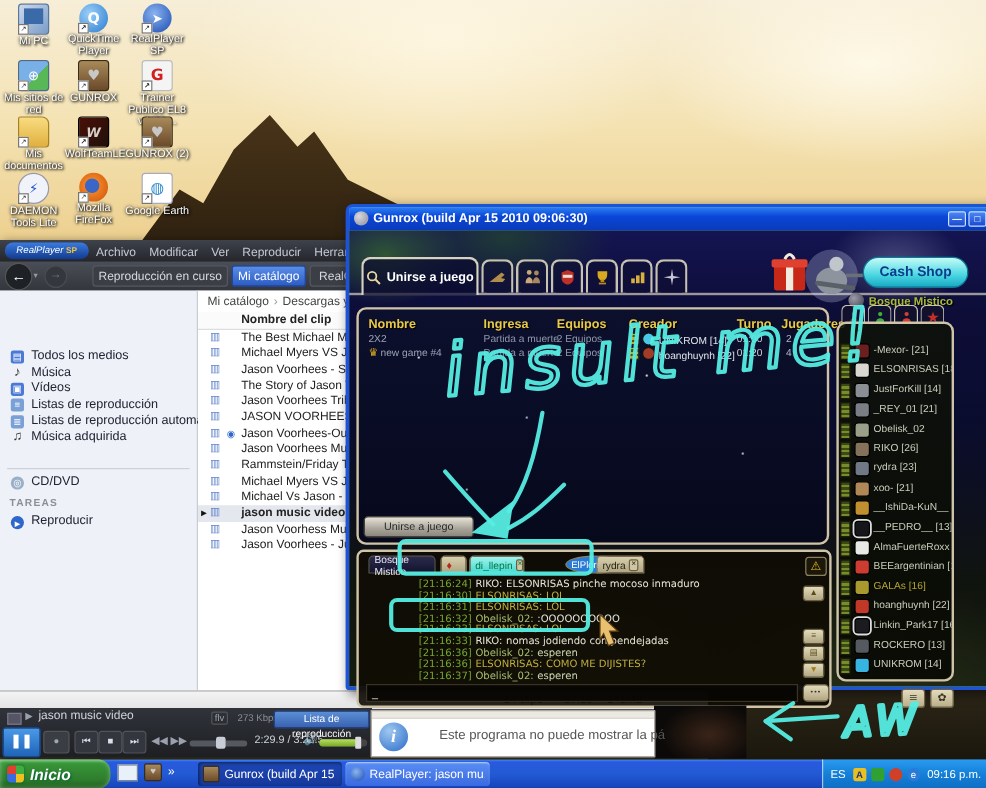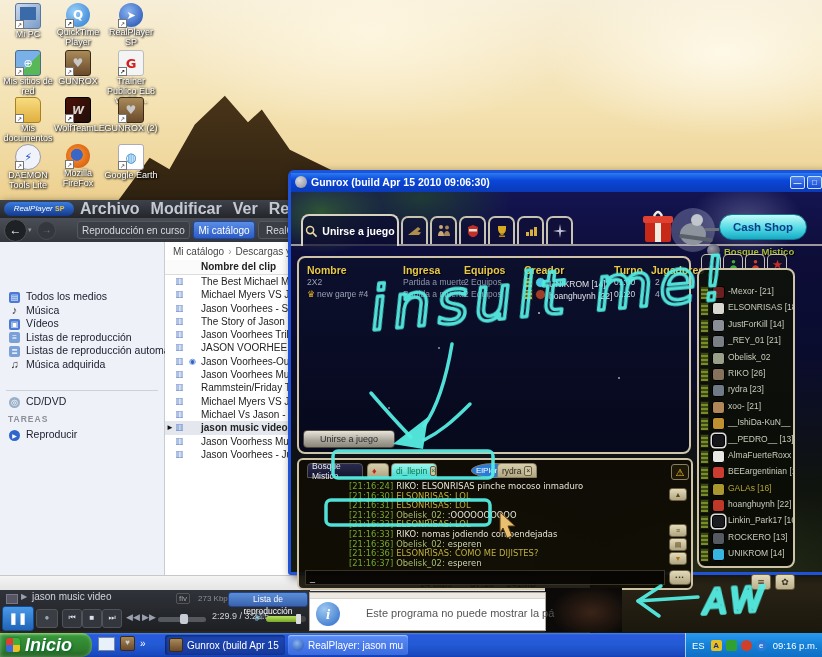--- a/index.html
+++ b/index.html
@@ -41,21 +41,21 @@
   .i-daemon .di-img::before{content:"⚡";}
   .i-ff .di-img{background:radial-gradient(circle at 45% 45%,#3a66c8 30%,#f08020 34%,#c85010);border-radius:50%;}
   .i-earth .di-img{background:#fff;border:1px solid #aab;color:#2a8ad0;font-size:13px;}
   .i-earth .di-img::before{content:"◍";}
   
   .rp{position:absolute;left:0;top:200px;width:590px;height:431px;background:#2b2e34;z-index:10;box-shadow:2px 2px 8px rgba(0,0,0,.5);}
   .rp-title{position:absolute;left:0;top:0;right:0;height:18px;background:linear-gradient(180deg,#3e424a,#24262b);}
   .rp-logo{position:absolute;left:4px;top:2px;width:70px;height:14px;border-radius:8px;background:linear-gradient(180deg,#3a7ce0,#123a8c);color:#fff;font-size:8px;font-style:italic;line-height:14px;text-align:center;}
   .rp-logo b{color:#f0c040;font-style:normal;font-size:7px;}
   .rp-menu{position:absolute;left:80px;top:0;height:18px;display:flex;gap:11px;align-items:center;}
-  .rp-menu-item span{font-size:16px;color:#c4c9d2;font-weight:bold;}
+  .rp-menu-item span{font-size:10px;color:#c4c9d2;}
   .rp-toolbar{position:absolute;left:0;top:18px;right:0;height:24px;background:linear-gradient(180deg,#4a4e56,#33363c);}
   .rp-back{position:absolute;left:4px;top:1px;width:21px;height:21px;border-radius:50%;background:#1e2126;border:1px solid #555;color:#fff;font-size:12px;text-align:center;line-height:20px;}
   .rp-caret{position:absolute;left:28px;top:8px;font-size:7px;color:#999;}
   .rp-fwd{position:absolute;left:37px;top:3px;width:17px;height:17px;border-radius:50%;background:#34383e;border:1px solid #484c52;color:#777;font-size:10px;text-align:center;line-height:16px;}
   .rp-tab{position:absolute;top:3px;height:18px;border-radius:3px;font-size:10px;display:flex;align-items:center;justify-content:center;color:#d6d9df;background:#3b3e45;border:1px solid #56585e;box-sizing:border-box;}
   .rp-tab.active{background:linear-gradient(180deg,#5a8ee8,#2c5cc4);border-color:#1e48a8;color:#fff;}
   .rp-side{position:absolute;left:0;top:42px;width:165px;height:333px;background:#eef1f7;border-right:1px solid #c8ccd4;box-sizing:border-box;}
   .sb-item{position:relative;height:13.5px;line-height:13.5px;font-size:10.5px;color:#223;padding-left:24px;white-space:nowrap;cursor:pointer;}
   .sb-item.selected{background:linear-gradient(180deg,#ffffff,#dce6f5);border:1px solid #b8c8e8;border-radius:3px;margin-right:4px;}
   .sb-ico{position:absolute;left:7px;top:1.5px;width:11px;height:11px;border-radius:2px;font-size:8px;line-height:11px;text-align:center;color:#fff;}
@@ -173,21 +173,21 @@
   .cl{height:9.6px;line-height:9.6px;font-size:8.4px;font-family:"DejaVu Sans",sans-serif;white-space:nowrap;}
   .cl-t{color:#76a82e;margin-right:3px;} .cl-u{margin-right:3px;}
   .cscroll{position:absolute;left:370px;width:18px;height:13px;border-radius:3px;background:linear-gradient(180deg,#e4dbbc,#b0a682);border:1px solid #6a5f40;font-size:7px;text-align:center;line-height:12px;color:#5a4a18;box-sizing:border-box;}
   .cinput{position:absolute;left:6px;top:110px;width:360px;height:15px;background:rgba(8,6,2,.9);border:1px solid #3a3424;color:#e8e8e0;font-size:9px;line-height:14px;padding-left:4px;box-sizing:border-box;}
   .cbubble{position:absolute;left:370px;top:110px;width:22px;height:15px;border-radius:4px;background:linear-gradient(180deg,#e4dbbc,#b0a682);border:1px solid #6a5f40;box-sizing:border-box;}
   .cbubble::before{content:"•••";display:block;font-size:6px;color:#3a3420;text-align:center;line-height:13px;letter-spacing:1px;}
   
   .taskbar{position:absolute;left:0;top:633px;width:822px;height:24px;background:linear-gradient(180deg,#3f8cf3 0%,#2a5ade 8%,#225ad4 50%,#1a48c0 90%,#1240b0 100%);z-index:30;}
   .startbtn{position:absolute;left:0;top:0;width:92px;height:24px;border-radius:0 10px 10px 0;background:linear-gradient(180deg,#6cc26c 0%,#379637 12%,#2e7d2e 70%,#1e5e1e 100%);display:flex;align-items:center;gap:5px;padding-left:6px;box-sizing:border-box;box-shadow:inset 0 0 4px rgba(255,255,255,.4);}
   .startbtn .flag{width:14px;height:14px;border-radius:3px;background:conic-gradient(#3fae3f 0 90deg,#f0c020 90deg 180deg,#3a6ae0 180deg 270deg,#e04030 270deg 360deg);box-shadow:0 0 2px #063;}
-  .startbtn .s-l{color:#fff;font-weight:bold;font-style:italic;font-size:18px;text-shadow:1px 1px 2px #063;}
+  .startbtn .s-l{color:#fff;font-weight:bold;font-style:italic;font-size:13px;text-shadow:1px 1px 2px #063;}
   .ql{position:absolute;left:98px;top:3px;display:flex;gap:5px;align-items:center;}
   .ql .q1{width:15px;height:12px;background:#e8f0fa;border:1px solid #789;}
   .ql .q2{width:13px;height:13px;background:linear-gradient(180deg,#a88a5a,#6a4a2a);border:1px solid #3a2a16;border-radius:2px;color:#ccc;font-size:8px;text-align:center;line-height:12px;}
   .ql .qq{color:#fff;font-size:10px;}
   .tbtn{position:absolute;top:2px;height:20px;width:120px;border-radius:3px;background:linear-gradient(180deg,#5a8ef5,#3a6ae0);box-shadow:inset 0 1px 1px rgba(255,255,255,.5);display:flex;align-items:center;gap:4px;padding:0 4px;box-sizing:border-box;}
   .tbtn.active{background:linear-gradient(180deg,#1e48b8,#16389a);box-shadow:inset 1px 1px 3px rgba(0,0,0,.5);}
   .tb-l{color:#fff;font-size:10px;white-space:nowrap;overflow:hidden;}
   .tb-ico{flex:0 0 12px;width:12px;height:12px;border-radius:2px;}
   .tb-gunrox .tb-ico{background:linear-gradient(180deg,#a88a5a,#6a4a2a);border:1px solid #3a2a16;}
   .tb-rp .tb-ico{background:radial-gradient(circle at 40% 35%,#8ab4f0,#1a4ab0);border-radius:50%;}

